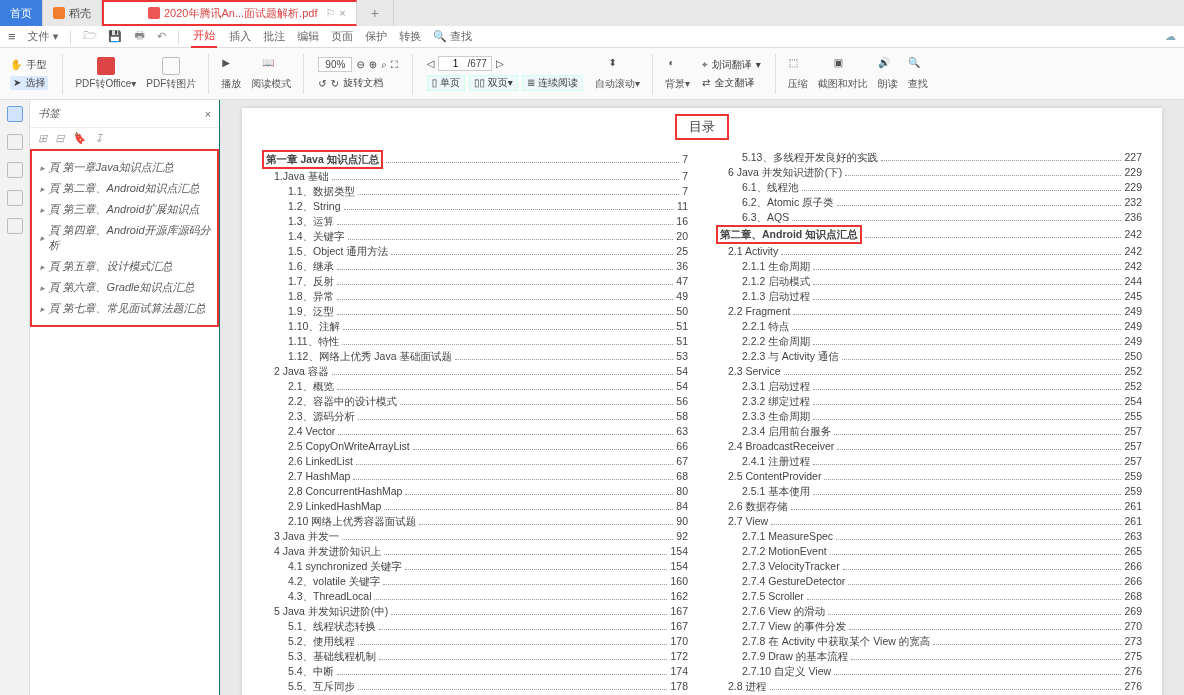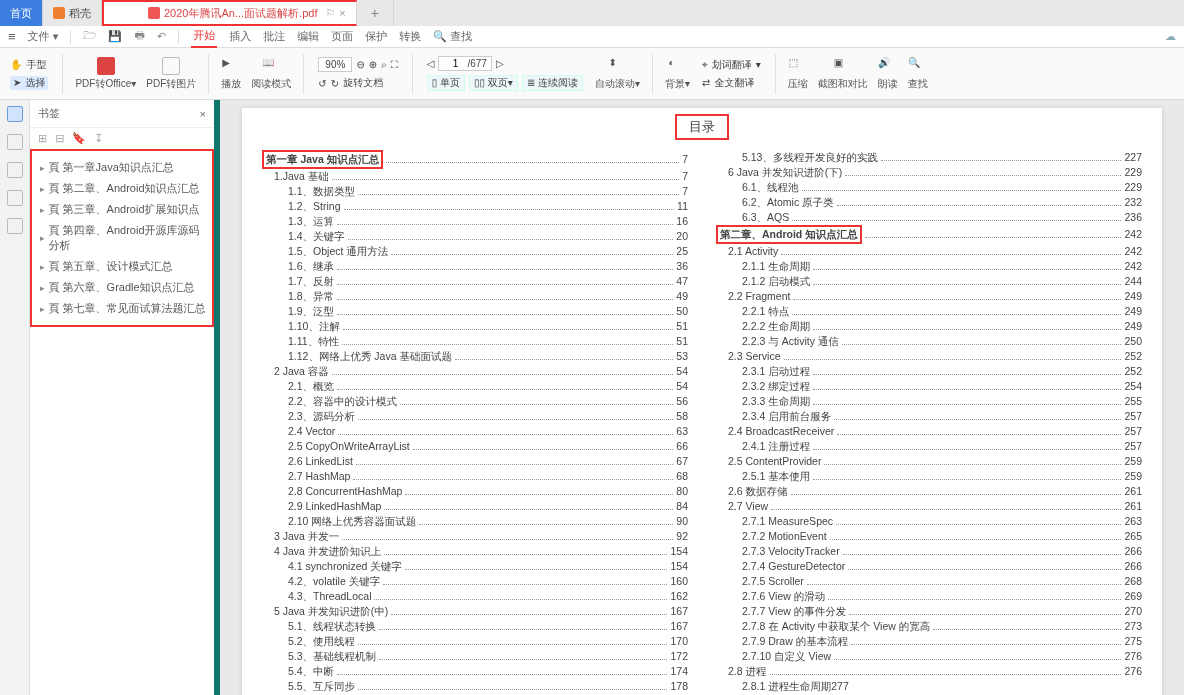--- a/index.html
+++ b/index.html
@@ -31,21 +31,21 @@
   .vsep { width:1px; height:40px; background:#e0e0e0; margin:0 4px; }
   .zoombox { border:1px solid #ccc; padding:1px 6px; font-size:10px; background:#fff; }
   .pagebox { border:1px solid #ccc; padding:1px 4px; font-size:10px; background:#fff; display:flex; align-items:center; }
   .pagebox input { width:24px; border:none; text-align:center; font-size:10px; }
   .pill { border:1px solid #cfe; background:#eef8fb; padding:0 4px; border-radius:0; font-size:10px; }
   
   .main { display:flex; height:595px; }
   .sidestrip { width:30px; background:#f2f2f2; border-right:1px solid #ddd; display:flex; flex-direction:column; align-items:center; padding-top:6px; gap:12px; }
   .sidestrip .sico { width:16px; height:16px; border:1px solid #bbb; border-radius:2px; }
   .sidestrip .sico.active { background:#d0e4ff; border-color:#6aa0e0; }
-  .bookmarks { width:190px; background:#fff; border-right:6px solid #0f766e; display:flex; flex-direction:column; }
+  .bookmarks { width:190px; background:#fff; border-right:1px solid #0f766e; display:flex; flex-direction:column;font-style:italic; }
   .bm-head { display:flex; align-items:center; justify-content:space-between; padding:6px 8px; border-bottom:1px solid #eee; color:#666; }
   .bm-tools { display:flex; gap:8px; padding:4px 8px; color:#aaa; font-size:11px; }
   .bm-list { padding:6px 4px 6px 6px; }
   .bm-item { display:flex; align-items:center; gap:4px; padding:3px 2px; font-size:11px; color:#4a6; color:#3a7bd5; }
   .bm-item .arrow { color:#888; font-size:9px; }
   .bm-item span.t { color:#555; }
   
   .viewer { flex:1; background:#e9e9e9; overflow:hidden; position:relative; }
   .page { background:#fff; margin:8px auto; width:920px; height:660px; box-shadow:0 0 4px rgba(0,0,0,.15); padding:14px 20px; position:relative; }
   .mulu-title { text-align:center; font-size:13px; font-weight:normal; padding:2px 12px; display:inline-block; position:absolute; left:50%; transform:translateX(-50%); top:6px; }
@@ -482,20 +482,25 @@
             <div class="toc-line ind2">
               <span class="tlabel ">2.1.1 生命周期</span>
               <span class="dots"></span>
               <span class="tpage">242</span>
             </div>
             <div class="toc-line ind2">
               <span class="tlabel ">2.1.2 启动模式</span>
               <span class="dots"></span>
               <span class="tpage">244</span>
             </div>
+            <div class="toc-line ind2">
+              <span class="tlabel ">2.1.3 启动过程</span>
+              <span class="dots"></span>
+              <span class="tpage">245</span>
+            </div>
             <div class="toc-line ind1">
               <span class="tlabel ">2.2 Fragment</span>
               <span class="dots"></span>
               <span class="tpage">249</span>
             </div>
             <div class="toc-line ind2">
               <span class="tlabel ">2.2.1 特点</span>
               <span class="dots"></span>
               <span class="tpage">249</span>
             </div>

